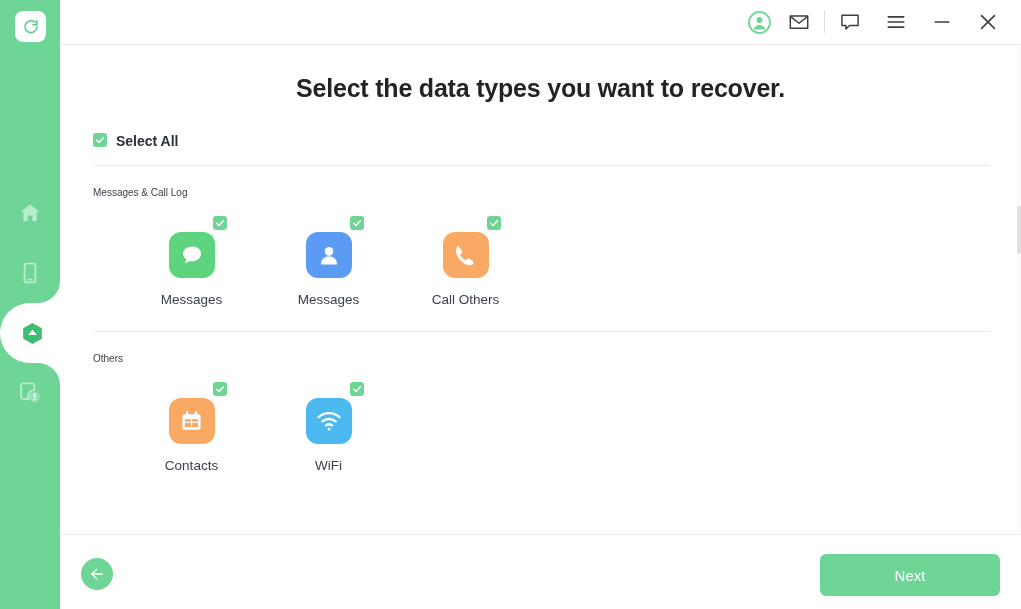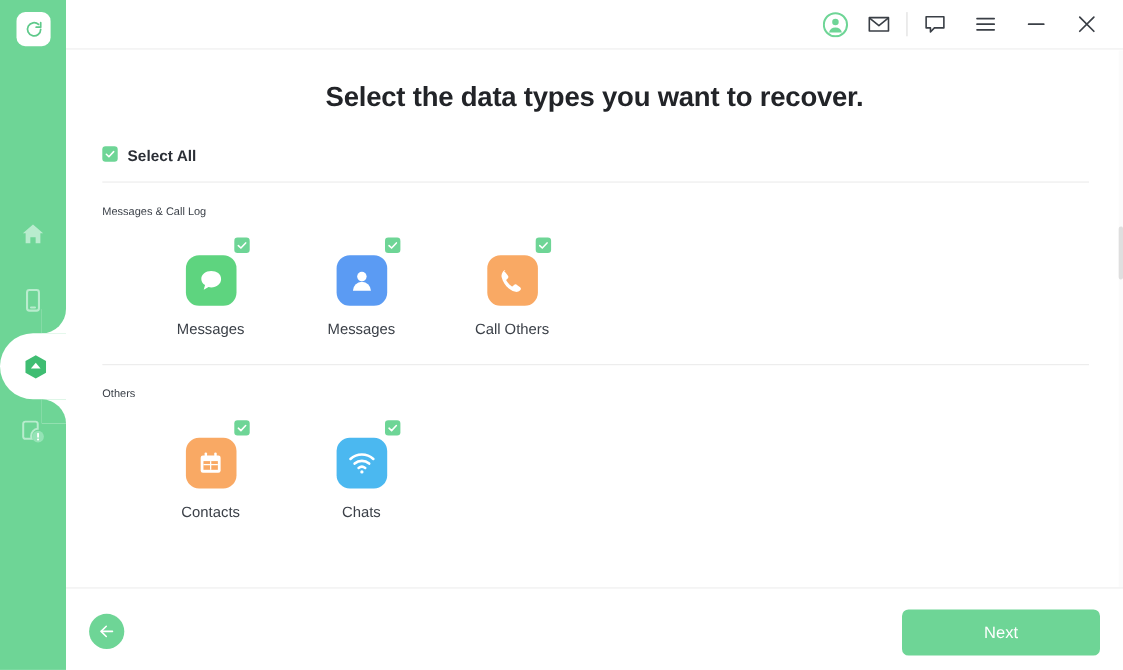--- a/index.html
+++ b/index.html
@@ -515,21 +515,21 @@
           <div class="tile-icon" style="background:#4bb8f0">
             <span>
               <svg width="28" height="28" viewBox="0 0 28 28" fill="none" stroke="#ffffff" stroke-width="2.4" stroke-linecap="round">
                 <path d="M3.6 10.2a15.4 15.4 0 0 1 20.8 0"></path>
                 <path d="M7.4 14.4a10.2 10.2 0 0 1 13.2 0"></path>
                 <path d="M11 18.4a5 5 0 0 1 6 0"></path>
                 <circle cx="14" cy="22" r="1.5" fill="#ffffff" stroke="none"></circle>
               </svg>
             </span>
           </div>
-          <div class="tile-label">Chats</div>
+          <div class="tile-label">WiFi</div>
         </div>
       </div>
     </div>
 
     <div class="scrollbar-track">
       <div class="scrollbar-thumb"></div>
     </div>
 
     <div class="footer">
 

